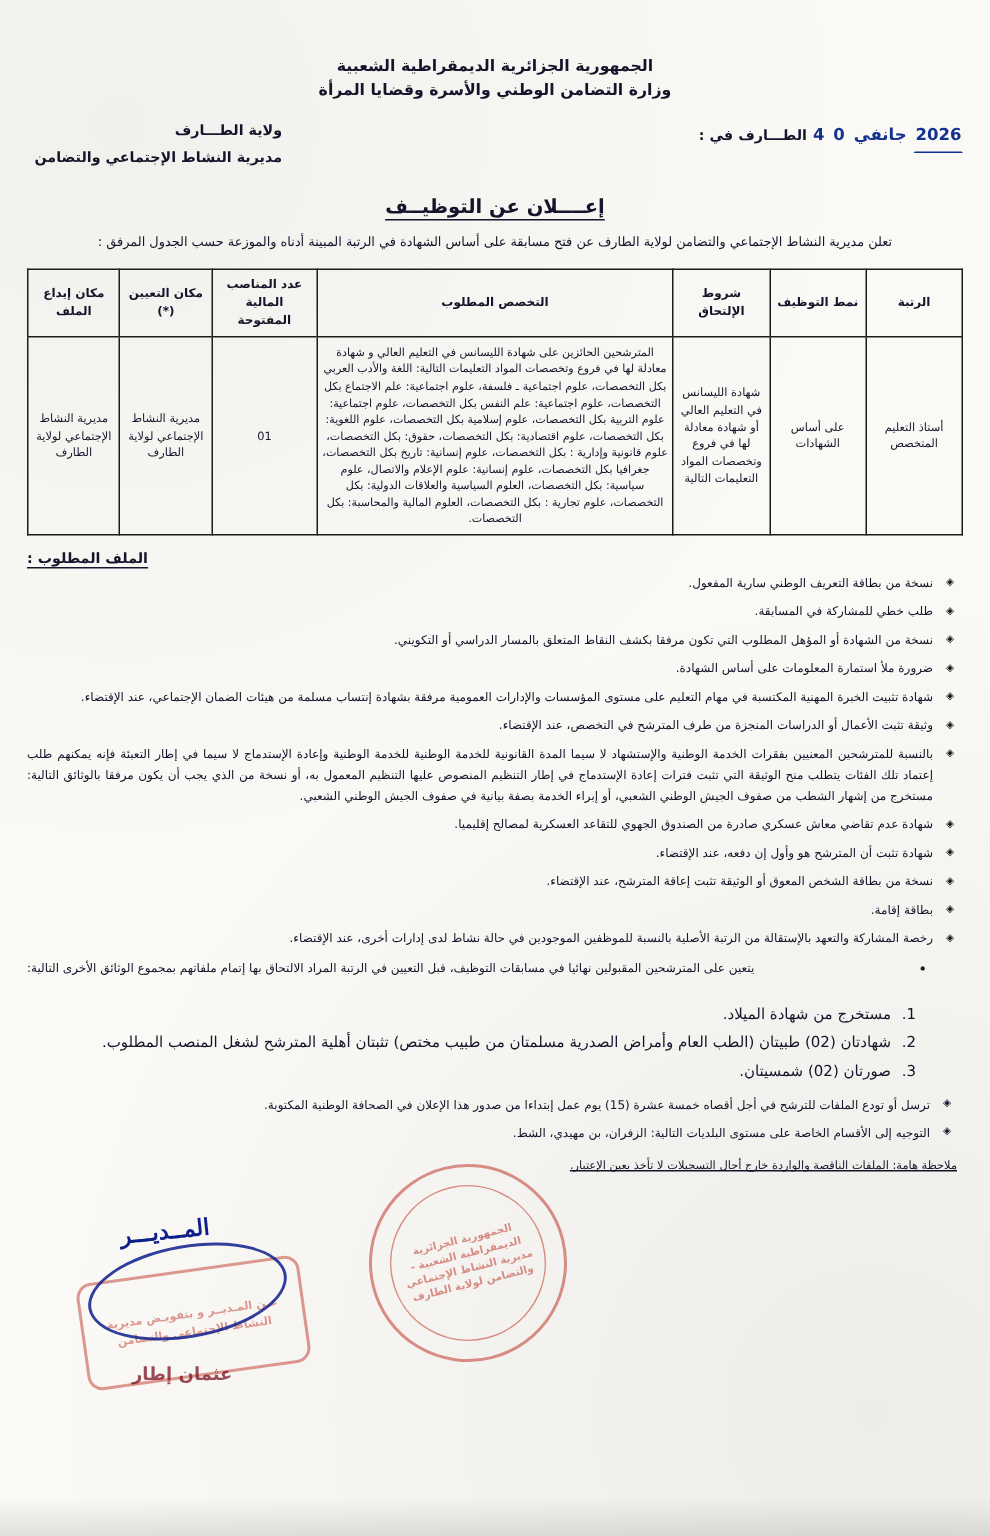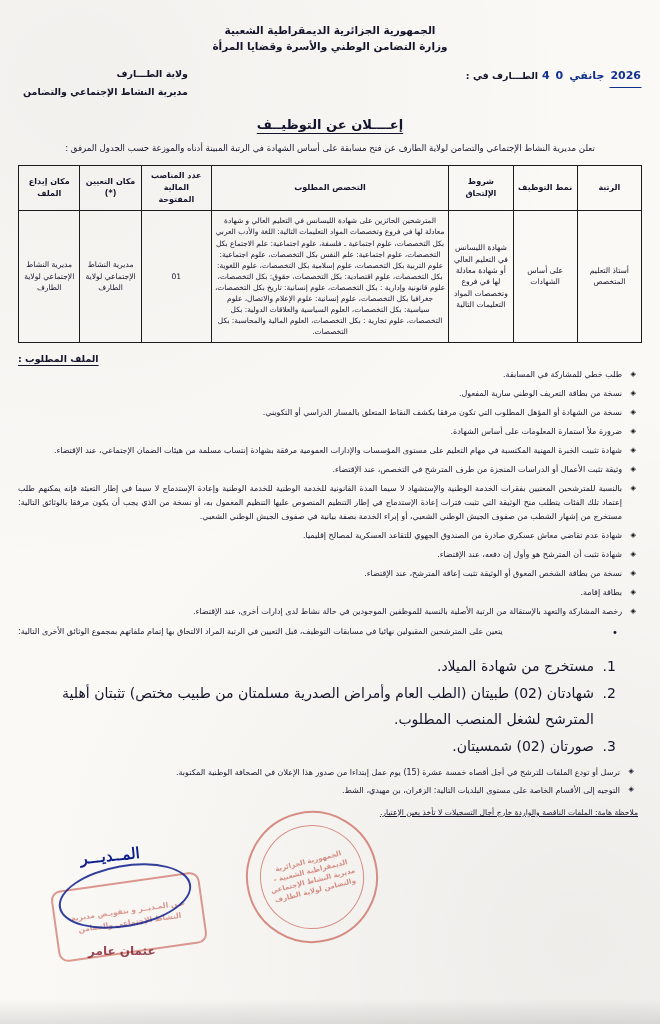--- a/index.html
+++ b/index.html
@@ -21,21 +21,21 @@
     padding:14px 18px 0 18px;
     box-sizing:border-box;
   }
   
   .hdr-center{
     text-align:center;
     font-weight:bold;
     font-size:10.5px;
     line-height:1.55;
     letter-spacing:0;
-    margin-top:8px;
+    margin-top:22px;
   }
   .hdr-center div{white-space:nowrap;}
   .hdr-row{
     display:flex;
     justify-content:space-between;
     align-items:flex-start;
     margin-top:10px;
     font-size:9.5px;
     font-weight:bold;
   }
@@ -171,21 +171,21 @@
   .sub-note::before{
     content:"•";
     position:absolute;
     right:4px;
     top:-1px;
     font-size:10px;
   }
   ol.docs{
     margin:15px 44px 6px 0;
     padding:0;
-    font-size:14px;
+    font-size:10px;
     line-height:1.9;
   }
   ol.docs li{
     text-align:right;
     padding-right:4px;
   }
   .tail-item{
     position:relative;
     font-size:8px;
     line-height:1.7;
@@ -350,22 +350,22 @@
         <td class="spec">المترشحين الحائزين على شهادة الليسانس في التعليم العالي و شهادة معادلة لها في فروع وتخصصات المواد التعليمات التالية: اللغة والأدب العربي بكل التخصصات، علوم اجتماعية ـ فلسفة، علوم اجتماعية: علم الاجتماع بكل التخصصات، علوم اجتماعية: علم النفس بكل التخصصات، علوم اجتماعية: علوم التربية بكل التخصصات، علوم إسلامية بكل التخصصات، علوم اللغوية: بكل التخصصات، علوم اقتصادية: بكل التخصصات، حقوق: بكل التخصصات، علوم قانونية وإدارية : بكل التخصصات، علوم إنسانية: تاريخ بكل التخصصات، جغرافيا بكل التخصصات، علوم إنسانية: علوم الإعلام والاتصال، علوم سياسية: بكل التخصصات، العلوم السياسية والعلاقات الدولية: بكل التخصصات، علوم تجارية : بكل التخصصات، العلوم المالية والمحاسبة: بكل التخصصات.</td>
         <td>01</td>
         <td>مديرية النشاط الإجتماعي لولاية الطارف</td>
         <td>مديرية النشاط الإجتماعي لولاية الطارف</td>
       </tr>
     </tbody>
   </table>
 
   <div class="req-title">الملف المطلوب :</div>
   <ul class="reqs">
+    <li>نسخة من بطاقة التعريف الوطني سارية المفعول.</li>
     <li>طلب خطي للمشاركة في المسابقة.</li>
-    <li>نسخة من بطاقة التعريف الوطني سارية المفعول.</li>
     <li>نسخة من الشهادة أو المؤهل المطلوب التي تكون مرفقا بكشف النقاط المتعلق بالمسار الدراسي أو التكويني.</li>
     <li>ضرورة ملأ استمارة المعلومات على أساس الشهادة.</li>
     <li>شهادة تثبيت الخبرة المهنية المكتسبة في مهام التعليم على مستوى المؤسسات والإدارات العمومية مرفقة بشهادة إنتساب مسلمة من هيئات الضمان الإجتماعي، عند الإقتضاء.</li>
     <li>وثيقة تثبت الأعمال أو الدراسات المنجزة من طرف المترشح في التخصص، عند الإقتضاء.</li>
     <li>بالنسبة للمترشحين المعنيين بفقرات الخدمة الوطنية والإستشهاد لا سيما المدة القانونية للخدمة الوطنية للخدمة الوطنية وإعادة الإستدماج لا سيما في إطار التعبئة فإنه يمكنهم طلب إعتماد تلك الفئات يتطلب منح الوثيقة التي تثبت فترات إعادة الإستدماج في إطار التنظيم المنصوص عليها التنظيم المعمول به، أو نسخة من الذي يجب أن يكون مرفقا بالوثائق التالية: مستخرج من إشهار الشطب من صفوف الجيش الوطني الشعبي، أو إبراء الخدمة بصفة بيانية في صفوف الجيش الوطني الشعبي.</li>
     <li>شهادة عدم تقاضي معاش عسكري صادرة من الصندوق الجهوي للتقاعد العسكرية لمصالح إقليميا.</li>
     <li>شهادة تثبت أن المترشح هو وأول إن دفعه، عند الإقتضاء.</li>
     <li>نسخة من بطاقة الشخص المعوق أو الوثيقة تثبت إعاقة المترشح، عند الإقتضاء.</li>
     <li>بطاقة إقامة.</li>
     <li>رخصة المشاركة والتعهد بالإستقالة من الرتبة الأصلية بالنسبة للموظفين الموجودين في حالة نشاط لدى إدارات أخرى، عند الإقتضاء.</li>
@@ -383,17 +383,17 @@
 
   <div class="final-note">ملاحظة هامة: الملفات الناقصة والواردة خارج أجال التسجيلات لا تأخذ بعين الإعتبار.</div>
 
   <div class="sig-area">
     <div class="red-stamp">
       <div class="inner">الجمهورية الجزائرية الديمقراطية الشعبية - مديرية النشاط الإجتماعي والتضامن لولاية الطارف</div>
     </div>
     <div class="red-stamp2">عـن المـديــر و بتفويـض مديرية النشاط الإجتماعي والتضامن</div>
     <div class="hand-oval"></div>
     <div class="handwrite">المــديـــر</div>
-    <div class="bottom-name">عثمان عامر</div>
+    <div class="bottom-name">عثمان إطار</div>
   </div>
 
   <div class="edge-shadow"></div>
 </div>
 
 </body></html>

